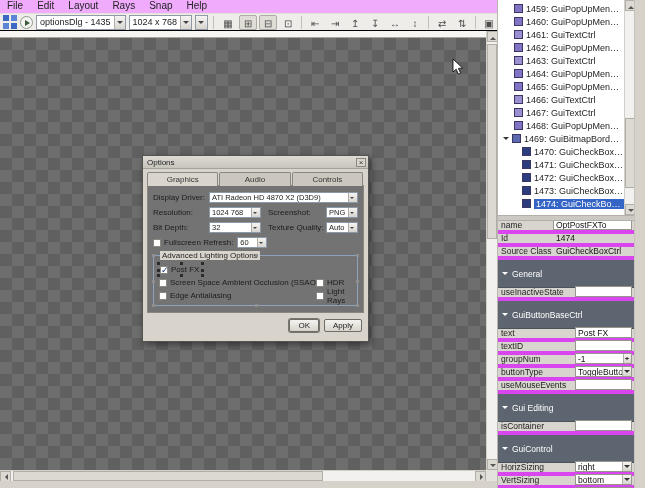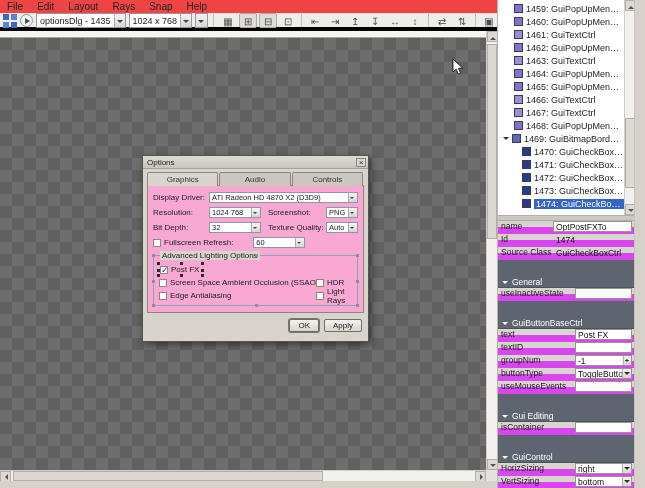--- a/index.html
+++ b/index.html
@@ -4,25 +4,25 @@
 <style>
   * { margin:0; padding:0; box-sizing:border-box; }
   html,body { background:#ffffff; }
   body { font-family:"Liberation Sans", sans-serif; }
   #window { position:relative; width:645px; height:488px; background:#d6d2ca; overflow:hidden;
             box-shadow: inset 0 0 0 1px #9b9992; }
 
   
   #left { position:absolute; left:0; top:0; width:497px; height:488px; background:#d6d2ca; }
 
-  #menubar { height:14px; background:#ef4444; border-bottom:1px solid #e3e1dc;
-             display:flex; align-items:center; font-size:10px; color:#222; }
+  #menubar { height:14px; background:#f0abfc; border-bottom:1px solid #e3e1dc;
+             display:flex; align-items:flex-end; font-size:10px; color:#222; }
   .menu-item { padding:0 7px; line-height:14px; cursor:default; }
 
-  #toolbar { height:17px; background:#efedea; border-bottom:4px solid #000000;
+  #toolbar { height:17px; background:#efedea; border-bottom:1px solid #000000;
              display:flex; align-items:center; padding:0 3px; gap:3px; }
   .blue-grid { width:14px; height:14px; flex:none; }
   .play-btn { width:13px; height:13px; border:1px solid #8a9a8a; border-radius:50%;
               position:relative; background:#f4f4f2; flex:none; }
   .play-btn::after { content:""; position:absolute; left:4px; top:3px;
                      border:3.5px solid transparent; border-left:5px solid #3c5a3c; }
   .tb-combo { height:15px; background:#fff; border:1px solid #8f9aa6; display:flex;
               align-items:center; font-size:9px; color:#222; }
   .tb-combo .ctxt { flex:1; padding:0 3px; white-space:nowrap; overflow:hidden; }
   .cbtn { width:11px; align-self:stretch; background:linear-gradient(#f5f4f2,#d8d5cf);
@@ -68,21 +68,21 @@
   #dlg-title { height:13px; background:linear-gradient(#dedbd5,#c7c4bc); border-bottom:1px solid #a5a29a;
                display:flex; align-items:center; padding:0 2px 0 4px; }
   #dlg-title .ttl { flex:1; font-size:8px; color:#222; }
   .dlg-close { width:10px; height:9px; background:#d8d4cc; border:1px solid #8a877f;
                font-size:8px; line-height:7px; text-align:center; color:#333; }
   .dlg-tabs { display:flex; margin:3px 4px 0 4px; height:14px; position:relative; z-index:2; }
   .tab { flex:1; text-align:center; font-size:8px; line-height:13px; color:#333;
          background:#cbc7bf; border:1px solid #8a877f; border-bottom:none;
          border-radius:2px 2px 0 0; margin-right:1px; }
   .tab.active { background:#d9d5cd; }
-  .dlg-panel { margin:0 4px; margin-top:-1px; border:1px solid #8a877f; background:#f9a8d4;
+  .dlg-panel { margin:0 4px; margin-top:-1px; border:1px solid #8a877f; background:#737373;
                padding:5px 5px 3px 5px; height:128px; position:relative; z-index:1; }
   .frow { display:flex; align-items:center; height:13px; margin-bottom:2px; white-space:nowrap; }
   .flbl { color:#1c1c1c; }
   .w56 { width:56px; flex:none; } .w58 { width:58px; flex:none; margin-left:7px; }
   .combo { height:11px; background:#fff; border:1px solid #8a98a8; display:flex;
            align-items:center; font-size:7.5px; color:#222; overflow:hidden; }
   .combo .ctxt { flex:1; padding:0 2px; white-space:nowrap; overflow:hidden; }
   .combo .cbtn { width:9px; } .combo .cbtn::after { left:1px; border-width:2.5px; border-top-color:#444; }
   .grow { flex:1; }
   .cb { width:8px; height:8px; background:#fff; border:1px solid #8a877f; margin-right:3px;
@@ -125,40 +125,40 @@
   .tlabel { overflow:hidden; text-overflow:ellipsis; max-width:96px; }
   .tlabel.selected { background:#3565c4; color:#fff; padding:0 2px; }
   #tree-scroll { position:absolute; right:0; top:0; width:11px; height:215px;
                  background:#f2f1ef; border-left:1px solid #d2cfc9; }
 
   #splitter { position:absolute; left:0; top:215px; width:137px; height:6px; background:#ccc9c2;
               border-top:1px solid #b2afa8; border-bottom:1px solid #b2afa8; }
 
   #inspector { position:absolute; left:0; top:221px; width:137px; bottom:0; background:#d8d5cf;
                overflow:hidden; }
-  .irow { display:flex; align-items:flex-start; height:13px; border-bottom:7px solid #d946ef;
+  .irow { display:flex; align-items:flex-end; height:13px; border-bottom:4px solid #d946ef;
           background:#d8d5cf; padding-left:3px; }
   .ilbl { font-size:8.5px; color:#222; white-space:nowrap; overflow:hidden; flex:none; }
   .irow.top .ilbl { width:52px; }
   .irow.sect .ilbl { width:74px; }
   .ival { flex:1; margin-right:3px; height:11px; display:flex; align-items:center;
           font-size:8.5px; color:#111; overflow:hidden; background:#fff; border:1px solid #98958d; }
   .ival .ivtxt { flex:1; padding:0 2px; white-space:nowrap; overflow:hidden; }
   .ival.plain { background:transparent; border-color:transparent; }
   .istep { width:8px; align-self:stretch; border-left:1px solid #b0ada6; position:relative;
            background:linear-gradient(#f5f4f2,#d8d5cf); flex:none; }
   .istep::before { content:""; position:absolute; left:1px; top:1px; border:2.5px solid transparent;
                    border-bottom-color:#333; }
   .istep::after { content:""; position:absolute; left:1px; bottom:1px; border:2.5px solid transparent;
                   border-top-color:#333; }
   .idd { width:9px; align-self:stretch; border-left:1px solid #b0ada6; position:relative;
          background:linear-gradient(#f5f4f2,#d8d5cf); flex:none; }
   .idd::after { content:""; position:absolute; left:1px; top:3px; border:3px solid transparent;
                 border-top-color:#333; }
-  .ihdr { height:28px; background:#5d6670; color:#fff; display:flex; align-items:flex-end;
+  .ihdr { height:28px; background:#5d6670; color:#fff; display:flex; align-items:center;
           font-size:8.5px; padding-left:4px; gap:4px; border-bottom:1px solid #4a525a; }
   .iarr { width:0; height:0; border:3px solid transparent; border-top-color:#fff; margin-top:3px; }
 </style>
 </head>
 <body>
 
 <div id="window">
 
   <div id="left">
 
@@ -254,21 +254,21 @@
               </div>
               <span class="flbl w58">Texture Quality:</span>
               <div class="combo grow">
                 <span class="ctxt">Auto</span>
                 <span class="cbtn"></span>
               </div>
             </div>
             <div class="frow">
               <span class="cb"></span>
               <span class="flbl">Fullscreen Refresh:</span>
-              <div class="combo" style="width:52px; margin-left:20px">
+              <div class="combo" style="width:30px; margin-left:4px">
                 <span class="ctxt">60</span>
                 <span class="cbtn"></span>
               </div>
             </div>
 
             <div class="groupbox">
               <span class="gb-title">Advanced Lighting Options</span>
               <span class="h g tl"></span>
               <span class="h g tm"></span>
               <span class="h g tr"></span>

